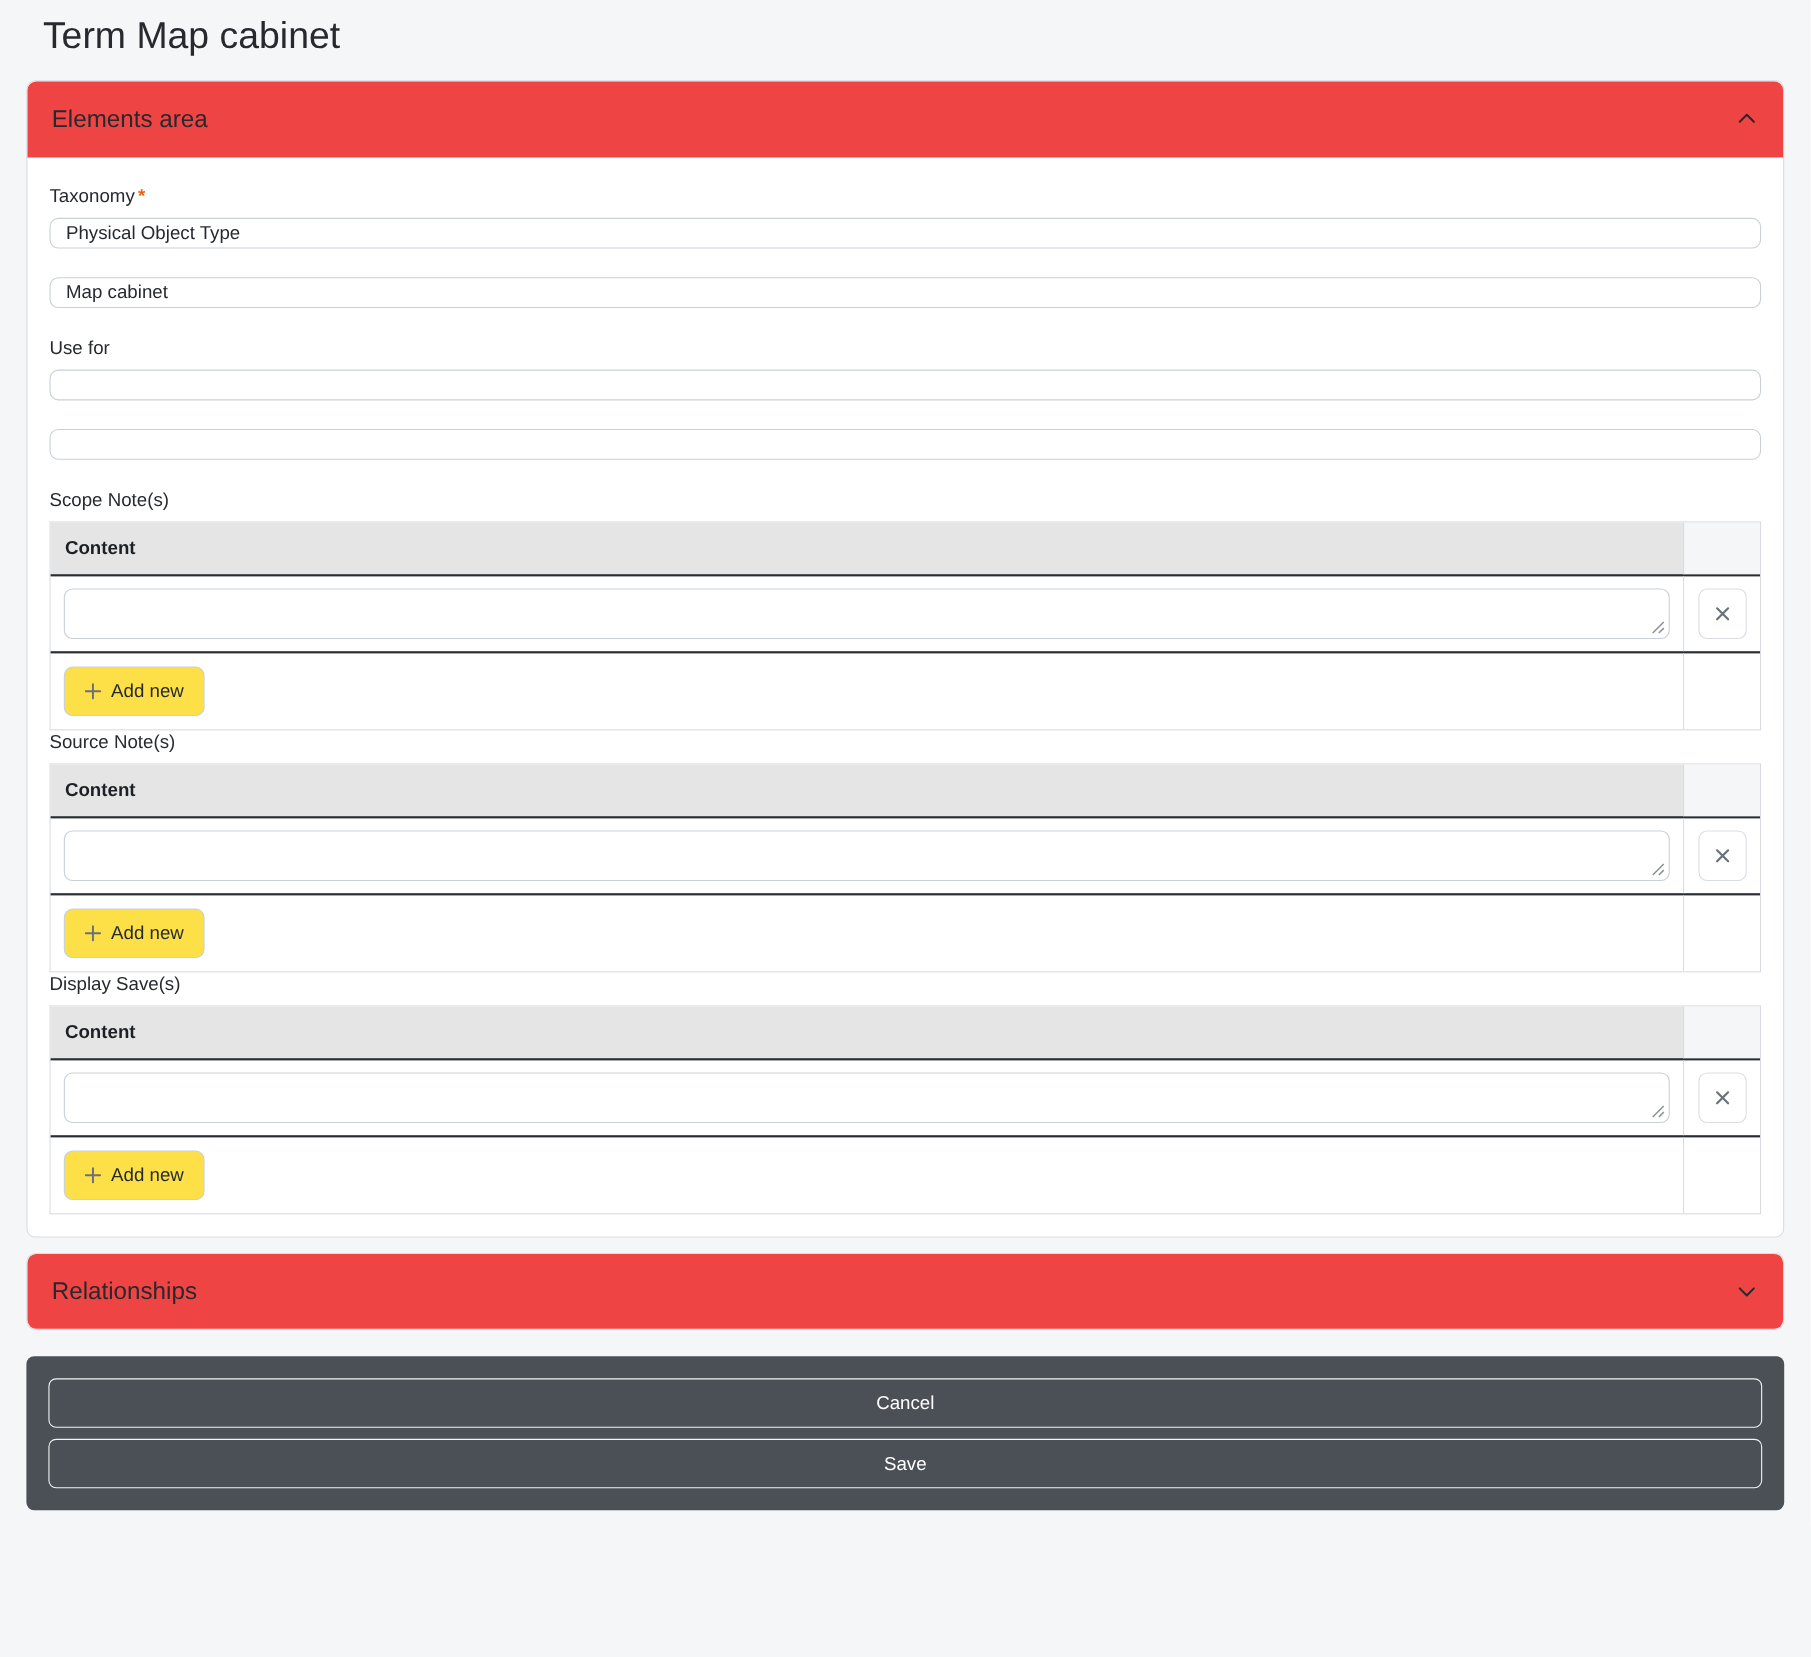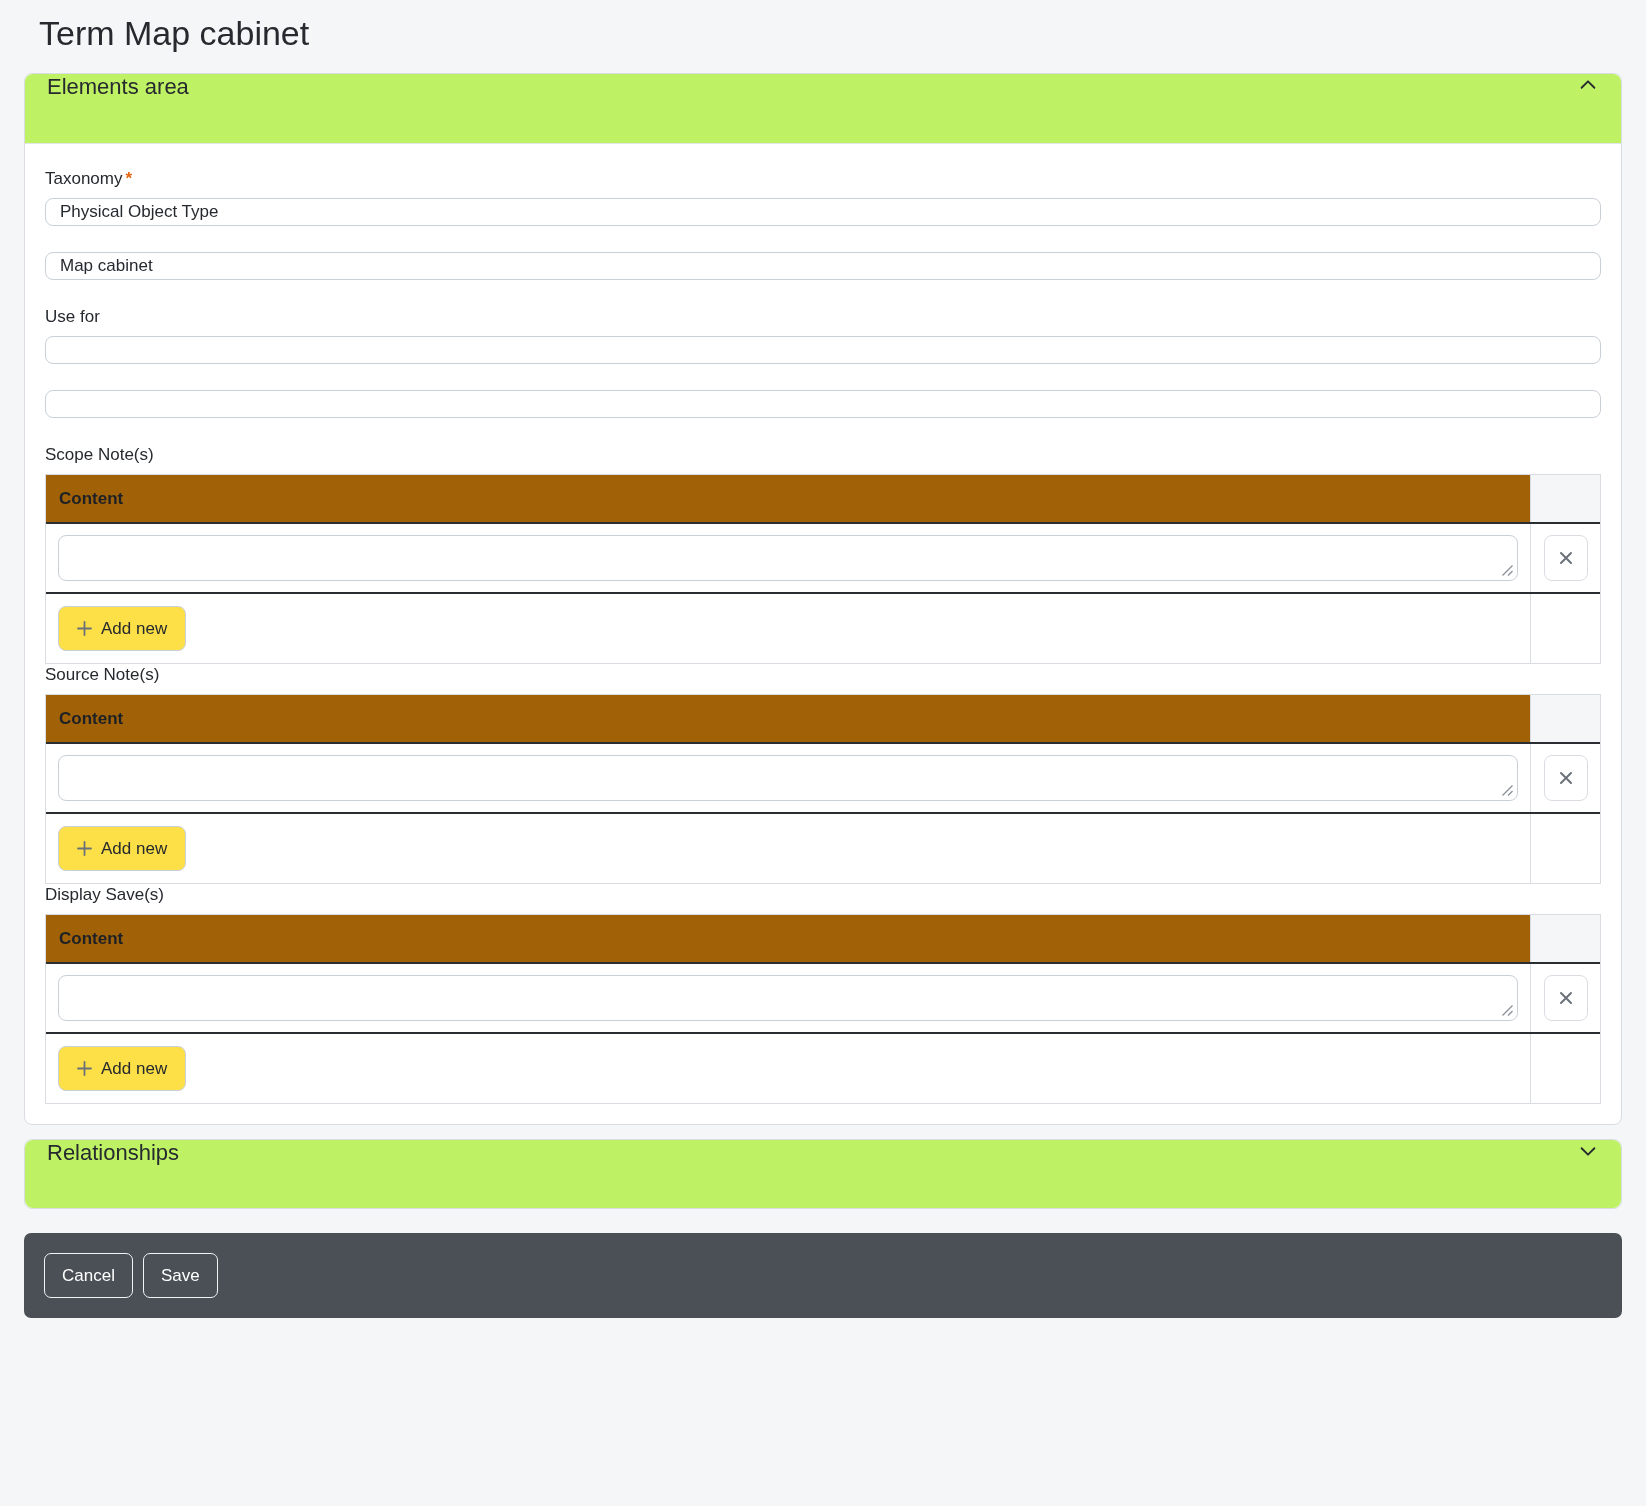--- a/index.html
+++ b/index.html
@@ -19,27 +19,28 @@
     color: #26292e;
   }
   .card {
     background: #ffffff;
     border: 1px solid #d9dde2;
     border-radius: 8px;
   }
   .card + .card { margin-top: 14px; }
   .card-header {
     display: flex;
+    align-items: center;
     justify-content: space-between;
     height: 70px;
     padding: 0 22px;
     font-size: 22px;
     color: #26292e;
     cursor: pointer;
-    background: #bef264;
+    background: #ef4444;
     border-radius: 8px 8px 0 0;
   }
   .card-header.bordered { border-bottom: 1px solid #e2e5e9; }
   .card-header.single { height: 68px; border-radius: 8px; }
   .chev { width: 22px; height: 22px; flex: 0 0 auto; }
   .card-body { padding: 24px 20px 20px 20px; }
 
   .form-group { margin-bottom: 26px; }
   .form-label {
     display: block;
@@ -70,21 +71,21 @@
   }
   .nt-row { display: flex; align-items: stretch; }
   .nt-cell { flex: 1 1 auto; min-width: 0; }
   .nt-action {
     flex: 0 0 70px;
     border-left: 1px solid #d9dde2;
     display: flex;
     align-items: center;
     justify-content: center;
   }
-  .nt-header { background: #a16207; }
+  .nt-header { background: #e5e5e5; }
   .nt-header .nt-cell {
     padding: 12px 13px;
     font-size: 17px;
     font-weight: 700;
     line-height: 23px;
     color: #1d2025;
   }
   .nt-header .nt-action { background: #f4f6f8; }
   .nt-divider { border-top: 2px solid #2a2d31; }
   .nt-body .nt-cell { padding: 11px 12px; }
@@ -142,20 +143,21 @@
   }
   .plus { color: #6b7178; width: 15px; height: 15px; }
 
   .action-bar {
     margin-top: 24px;
     background: #4a5056;
     border-radius: 7px;
     padding: 20px;
     display: flex;
     gap: 10px;
+    flex-direction: column;
   }
   .btn-bar {
     background: transparent;
     border: 1px solid #f2f3f4;
     border-radius: 7px;
     color: #ffffff;
     font-size: 17px;
     line-height: 23px;
     padding: 10px 17px;
     font-family: "Liberation Sans", sans-serif;

